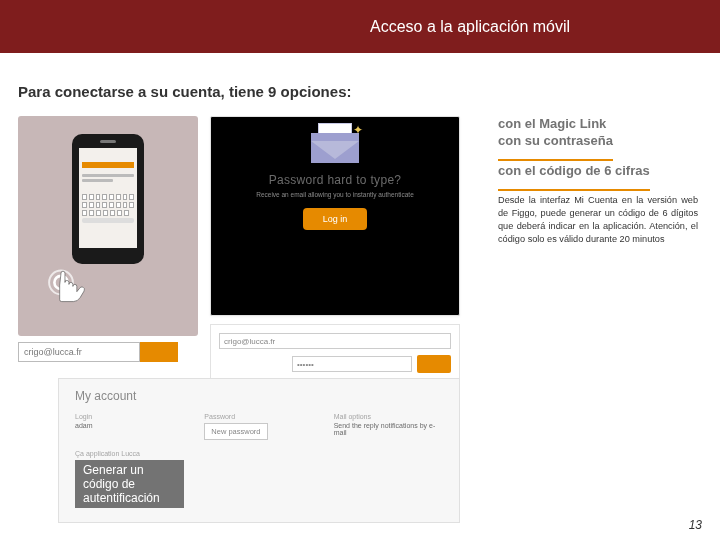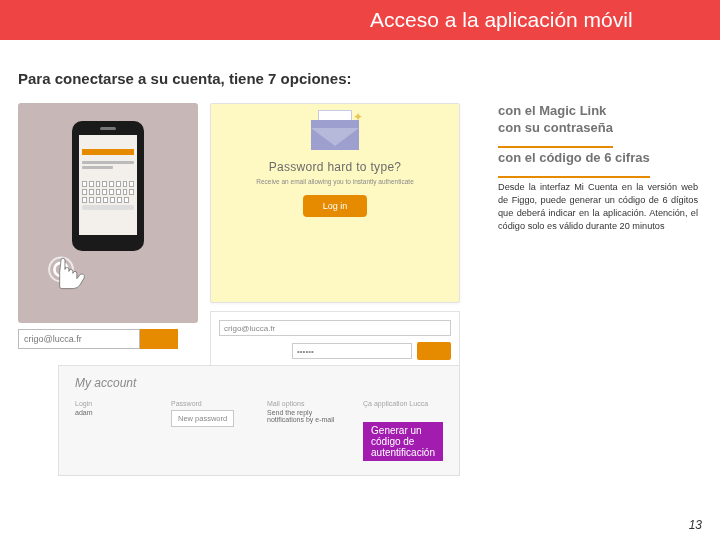--- a/index.html
+++ b/index.html
@@ -2,23 +2,23 @@
 <html><head>
 <meta charset="utf-8">
 <style>
   * { box-sizing: border-box; margin: 0; padding: 0; }
   body {
     width: 720px; height: 540px;
     font-family: Arial, Helvetica, sans-serif;
     background: #fff; overflow: hidden; position: relative;
   }
   .header {
-    background: #ef4444; color: #fff;
-    height: 40px; display: flex; align-items: center;
-    padding-left: 370px; font-size: 21px;
+    background: #7f1d1d; color: #fff;
+    height: 53px; display: flex; align-items: center;
+    padding-left: 370px; font-size: 16px;
   }
   .subhead {
     font-size: 15px; font-weight: bold; color: #333;
     margin: 30px 0 16px 18px;
   }
   .content { display: flex; padding: 0 18px; position: relative; height: 380px; }
   .left { width: 470px; position: relative; }
   .right { width: 210px; padding-left: 10px; }
 
   
@@ -56,21 +56,21 @@
     display:flex; align-items:stretch; font-size:9px;
   }
   .email-tag .txt {
     flex:1; background:#fff; border:1px solid #bbb; padding:4px 5px; color:#777;
   }
   .email-tag .go { width:38px; background:#e68a00; }
 
   
   .illus2 {
     position:absolute; left:192px; top:0; width:250px; height:200px;
-    background:#fef9c3; border:1px solid #e2e2e2; border-radius:2px;
+    background:#000000; border:1px solid #e2e2e2; border-radius:2px;
     box-shadow:0 1px 3px rgba(0,0,0,0.05);
     display:flex; flex-direction:column; align-items:center; padding:10px;
   }
   .envelope { width:48px; height:34px; position:relative; margin-top:2px; }
   .envelope .body { width:48px; height:30px; background:#9d9fcf; position:absolute; bottom:0; }
   .envelope .flap {
     width:0; height:0; border-left:24px solid transparent; border-right:24px solid transparent;
     border-top:18px solid #b7b9da; position:absolute; top:12px;
   }
   .envelope .letter {
@@ -98,44 +98,44 @@
     padding:0 4px; display:flex; align-items:center;
   }
   .fld .go { width:34px; height:18px; background:#e68a00; border-radius:2px; }
   .illus3 .row2 { display:flex; justify-content:flex-end; }
 
   
   .illus4 {
     position:absolute; left:40px; top:262px; width:402px;
     background:#f7f7f7; border:1px solid #e0e0e0; padding:10px 16px 14px;
   }
-  .illus4 h5 { font-size:12px; color:#8a8a8a; font-weight:normal; margin-bottom:10px;font-style:italic; }
-  .illus4 .grid { display:grid; grid-template-columns: 1fr 1fr 1fr 1fr; row-gap:10px; column-gap:20px; font-size:7px; }
+  .illus4 h5 { font-size:12px; color:#8a8a8a; font-weight:normal; margin-bottom:10px; }
+  .illus4 .grid { display:grid; grid-template-columns: 1fr 1fr 1fr; row-gap:10px; column-gap:20px; font-size:7px; }
   .illus4 .lbl { color:#a5a5a5; }
   .illus4 .val { color:#6b6b6b; margin-top:2px; }
   .illus4 .npw {
     border:1px solid #c8c8c8; background:#fff; font-size:7.5px; color:#888;
     padding:3px 6px; display:inline-block; margin-top:3px;
   }
   .illus4 .code {
-    background:#a21caf; color:#fff; font-size:10px; padding:3px 8px; display:inline-block; margin-top:15px;
+    background:#737373; color:#fff; font-size:12px; padding:3px 8px; display:inline-block; margin-top:3px;
   }
 
   .pagenum {
     position:absolute; right:18px; bottom:8px; font-size:12px; color:#333;font-style:italic;
   }
 </style>
 </head>
 <body>
 
 <div class="header">
   <span>Acceso a la aplicación móvil</span>
 </div>
 
-<div class="subhead">Para conectarse a su cuenta, tiene 7 opciones:</div>
+<div class="subhead">Para conectarse a su cuenta, tiene 9 opciones:</div>
 
 <div class="content">
   <div class="left">
 
     <div class="illus1">
       <div class="phone">
         <div class="phone-speaker"></div>
         <div class="phone-screen">
           <div class="strip-orange"></div>
           <div style="height:20px"></div>

